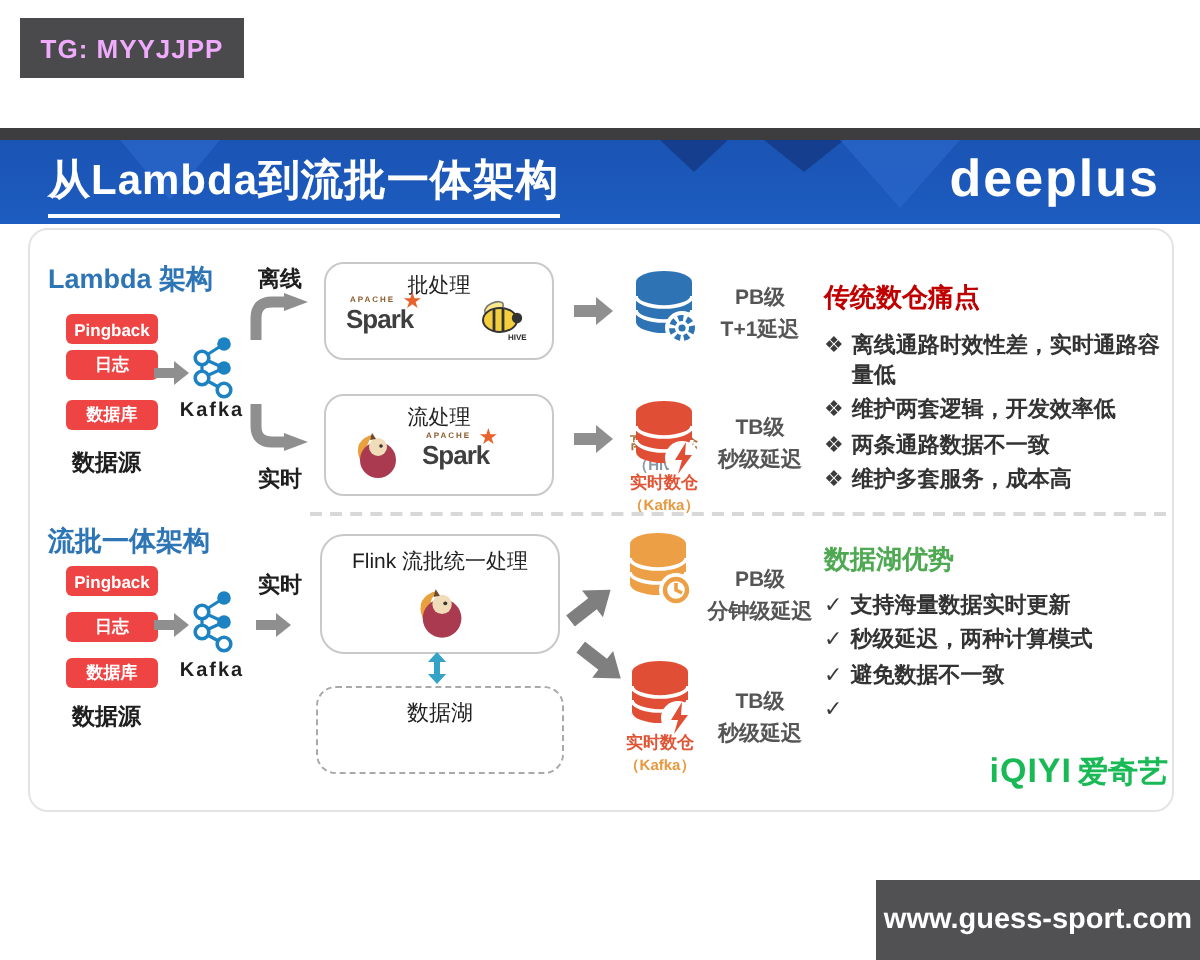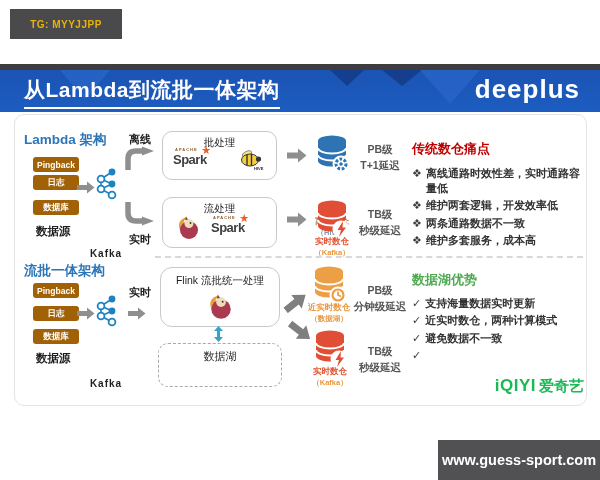--- a/index.html
+++ b/index.html
@@ -1,41 +1,41 @@
 <!DOCTYPE html>
 <html><head>
 <meta charset="utf-8">
 <style>
   html,body{margin:0;padding:0;background:#fff;}
   #page{position:relative;width:600px;height:480px;background:#fff;overflow:hidden;
         font-family:"Liberation Sans","DejaVu Sans",sans-serif;}
   .abs{position:absolute;}
 
   
-  .tg-box{left:10px;top:9px;width:112px;height:30px;background:#4a4a4c;color:#eab308;
-          font-size:10px;font-weight:700;letter-spacing:.5px;display:flex;align-items:center;justify-content:center;}
+  .tg-box{left:10px;top:9px;width:112px;height:30px;background:#4a4a4c;color:#f0abfc;
+          font-size:13px;font-weight:700;letter-spacing:.5px;display:flex;align-items:center;justify-content:center;}
 
   
   .header{left:0;top:64px;width:600px;height:48px;background:linear-gradient(180deg,#1a53b2,#1d5cc0);overflow:hidden;}
   .header-topstrip{left:0;top:0;width:600px;height:6px;background:#3d3d40;}
   .tri{position:absolute;top:6px;height:16px;}
   .tri-dark{background:#153f8e;clip-path:polygon(0 0,100% 0,50% 100%);}
   .tri-light{background:#2f6bd0;opacity:.55;clip-path:polygon(0 0,100% 0,50% 100%);}
   .header-title{left:24px;top:12px;color:#fff;font-size:21px;font-weight:700;
                 border-bottom:2.5px solid #fff;padding-bottom:3px;letter-spacing:.5px;}
   .deeplus{right:20px;top:10px;color:#fff;font-size:26px;font-weight:700;letter-spacing:1px;}
 
   
   .card{left:14px;top:114px;width:571px;height:290px;background:#fff;border:1px solid #e4e4e7;border-radius:10px;}
 
   .sec-title{color:#2e75b6;font-size:13.5px;font-weight:700;}
-  .src-box{width:46px;height:15px;background:#a16207;border-radius:3px;color:#fff;
+  .src-box{width:46px;height:15px;background:#ef4444;border-radius:3px;color:#fff;
            font-size:8.5px;font-weight:700;display:flex;align-items:center;justify-content:center;}
   .src-label{font-size:11.5px;font-weight:700;color:#1f1f1f;}
-  .kafka-label{width:40px;text-align:center;font-size:10px;font-weight:700;color:#1f1f1f;letter-spacing:1px;margin-top:48px;}
+  .kafka-label{width:40px;text-align:center;font-size:10px;font-weight:700;color:#1f1f1f;letter-spacing:1px;}
   .path-label{font-size:11px;font-weight:700;color:#1f1f1f;}
 
   .proc-box{background:#fff;border:1px solid #c9c9c9;border-radius:10px;}
   .proc-title{position:absolute;left:0;right:0;text-align:center;font-size:10.5px;font-weight:400;color:#1f1f1f;}
   .dashed-box{background:#fff;border:1.5px dashed #a9a9a9;border-radius:10px;}
 
   .spark{position:relative;display:inline-block;font-weight:700;color:#3f3f3f;font-size:13px;letter-spacing:-.5px;}
   .spark .apache{position:absolute;top:-5px;left:2px;font-size:4px;letter-spacing:1px;color:#8a5a2a;font-weight:700;}
   .spark .star{position:absolute;top:-8px;right:-4px;color:#e8622c;font-size:11px;font-style:normal;}
   .hive-tag{position:absolute;font-size:4px;font-weight:700;color:#2b2b2b;}
@@ -305,24 +305,20 @@
   <div class="abs" style="left:312px;top:266px;">
     <svg width="34" height="38" viewBox="0 0 34 38">
       <path d="M3 6 V26 A14 5.5 0 0 0 31 26 V6 Z" fill="#ed9f45"></path>
       <ellipse cx="17" cy="6" rx="14" ry="5.5" fill="#ed9f45"></ellipse>
       <path d="M3 13 A14 5.5 0 0 0 31 13 M3 20 A14 5.5 0 0 0 31 20" stroke="#fff" stroke-width="1.8" fill="none"></path>
       <circle cx="26" cy="29" r="8.5" fill="#fff"></circle>
       <circle cx="26" cy="29" r="5.5" fill="none" stroke="#ed9f45" stroke-width="2.2"></circle>
       <path d="M26 25.5 V29 L29 30.5" stroke="#ed9f45" stroke-width="1.8" fill="none"></path>
     </svg>
   </div>
-  <div class="abs" style="left:300px;top:302px;width:58px;">
-    <div class="db-name" style="color:#e8983f;">近实时数仓</div>
-    <div class="db-sub" style="color:#e8983f;">（数据湖）</div>
-  </div>
   <div class="abs delay" style="left:352px;top:283px;">
     <div>PB级</div>
     <div>分钟级延迟</div>
   </div>
 
   <div class="abs" style="left:313px;top:330px;">
     <svg width="34" height="38" viewBox="0 0 34 38">
       <path d="M3 6 V26 A14 5.5 0 0 0 31 26 V6 Z" fill="#e04f35"></path>
       <ellipse cx="17" cy="6" rx="14" ry="5.5" fill="#e04f35"></ellipse>
       <path d="M3 13 A14 5.5 0 0 0 31 13 M3 20 A14 5.5 0 0 0 31 20" stroke="#fff" stroke-width="1.8" fill="none"></path>
@@ -341,21 +337,21 @@
 
   <div class="abs" style="left:412px;top:271px;width:172px;">
     <div class="panel-title-green" style="margin-bottom:7px;">数据湖优势</div>
     <div class="bullet-list">
       <div class="bullet-item">
           <span class="bl">✓</span>
           <span>支持海量数据实时更新</span>
         </div>
       <div class="bullet-item">
           <span class="bl">✓</span>
-          <span>近实时数仓，两种计算模式</span>
+          <span>秒级延迟，两种计算模式</span>
         </div>
       <div class="bullet-item">
           <span class="bl">✓</span>
           <span>避免数据不一致</span>
         </div>
       <div class="bullet-item">
           <span class="bl">✓</span>
         </div>
     </div>
   </div>

